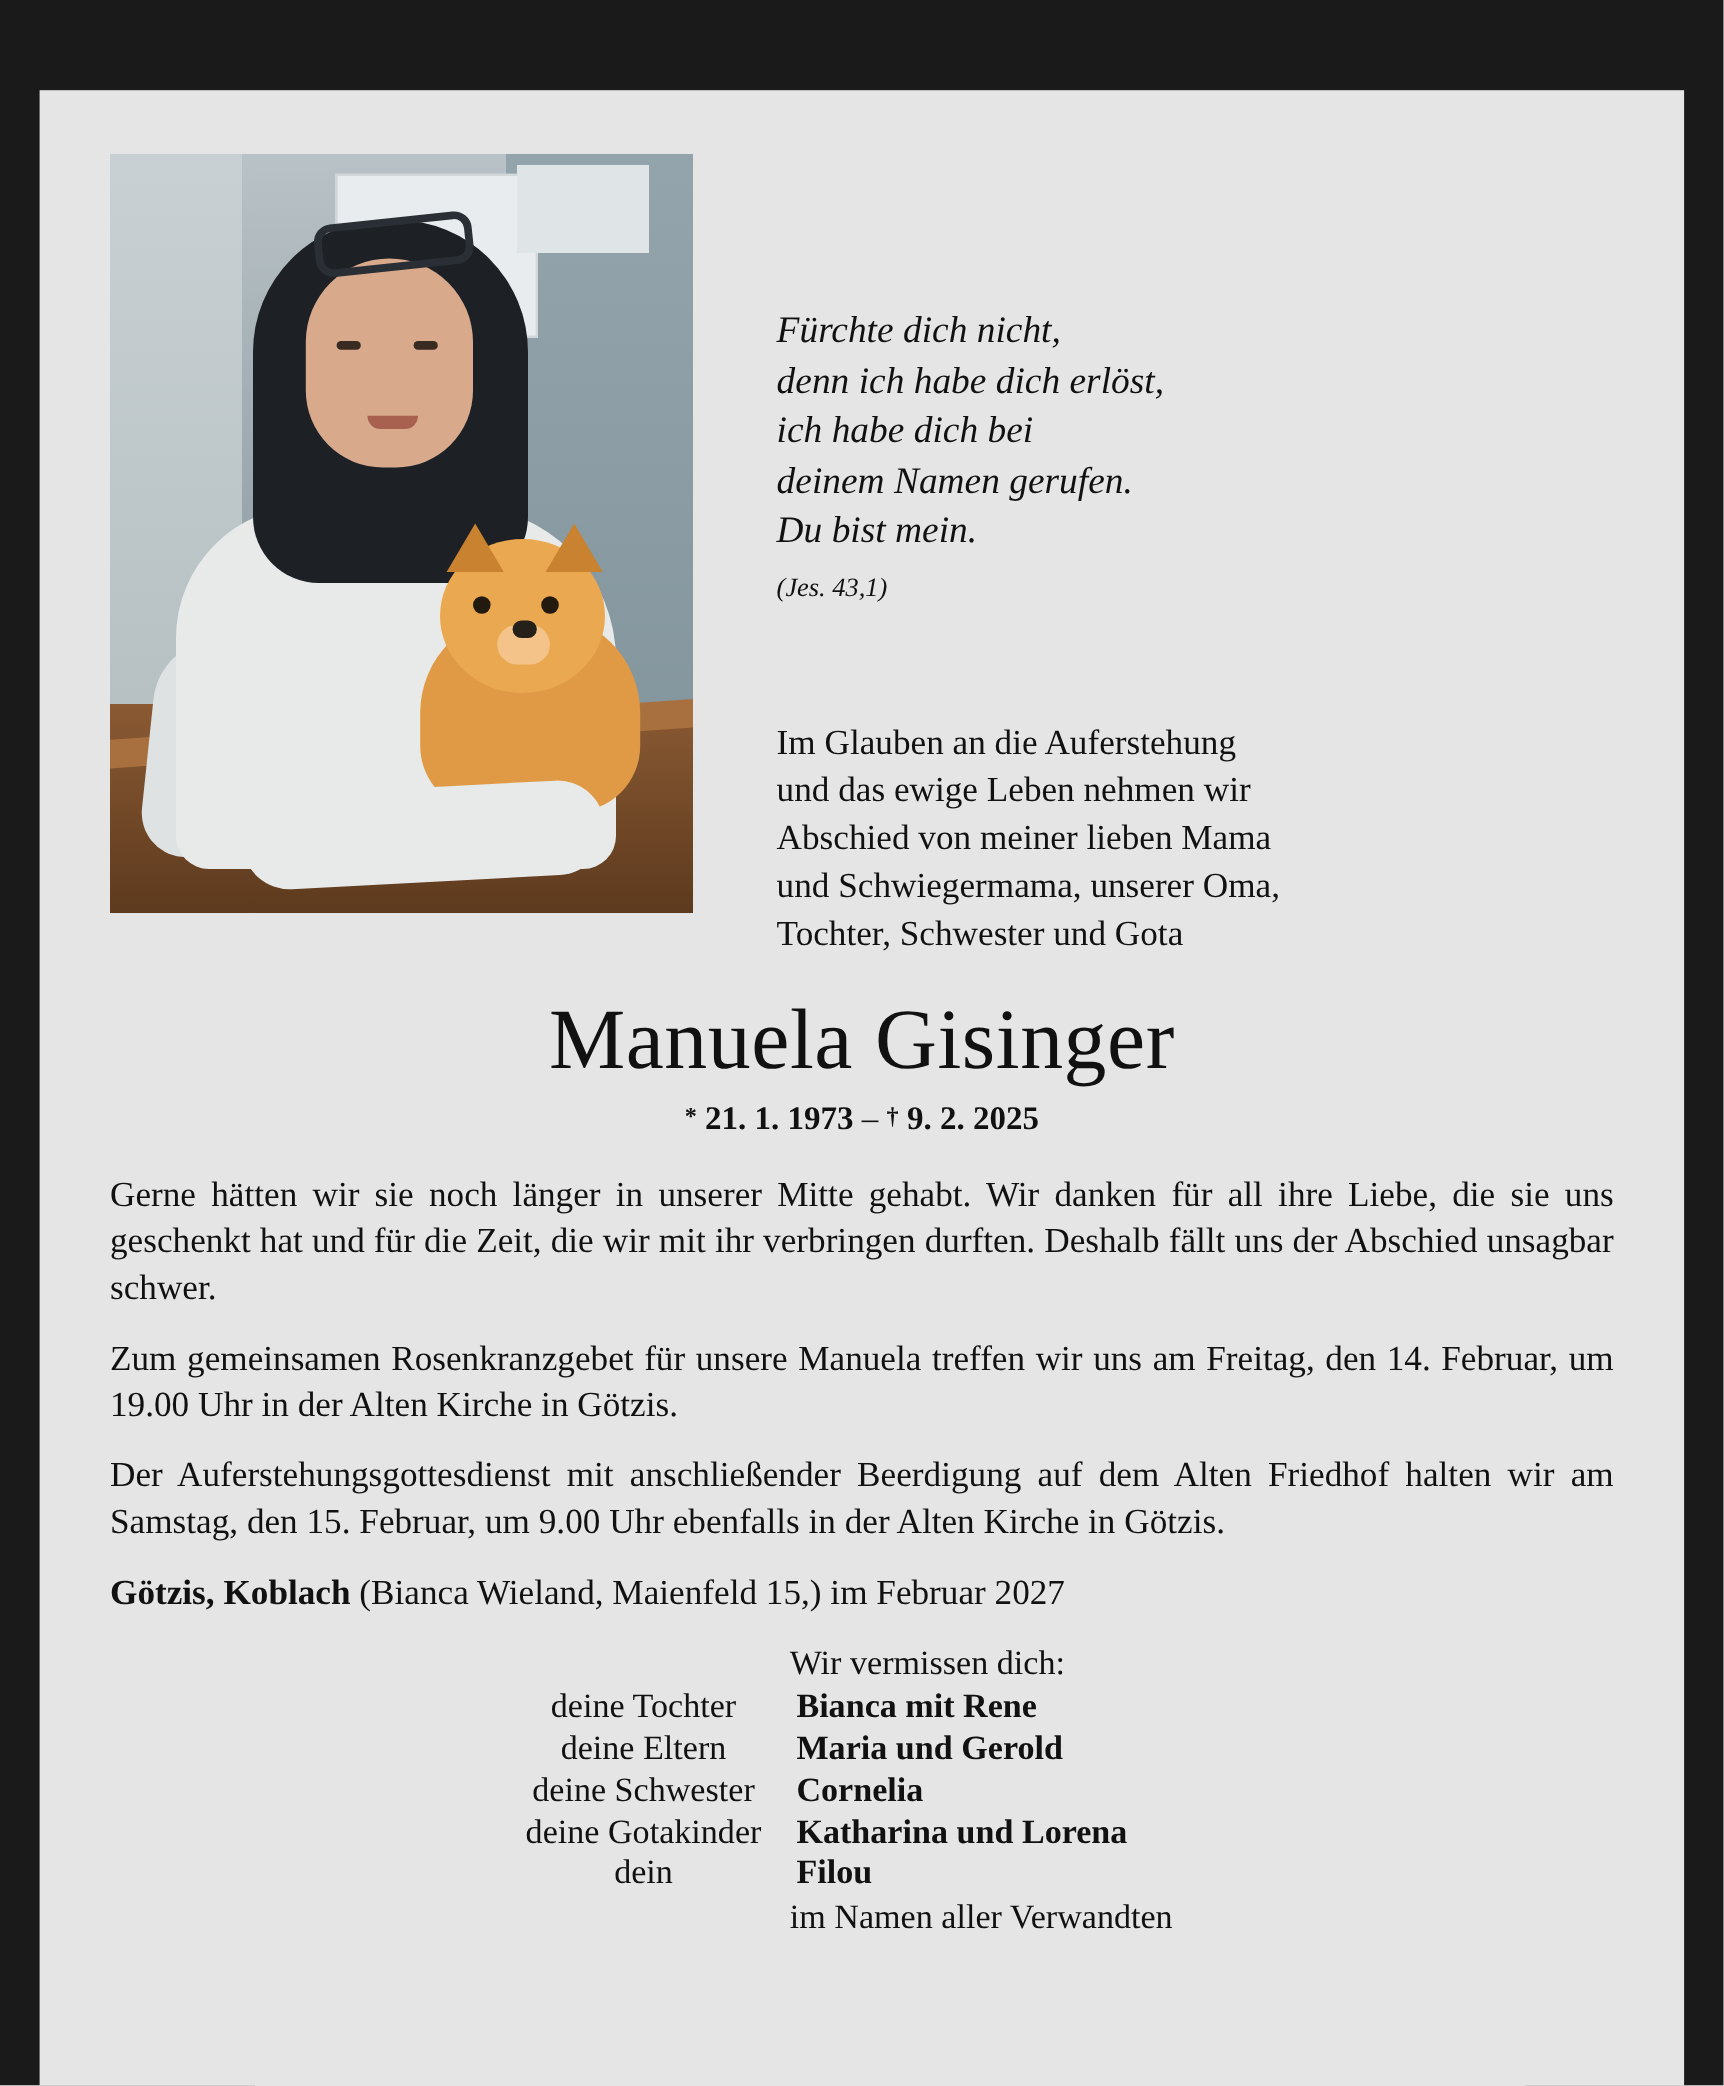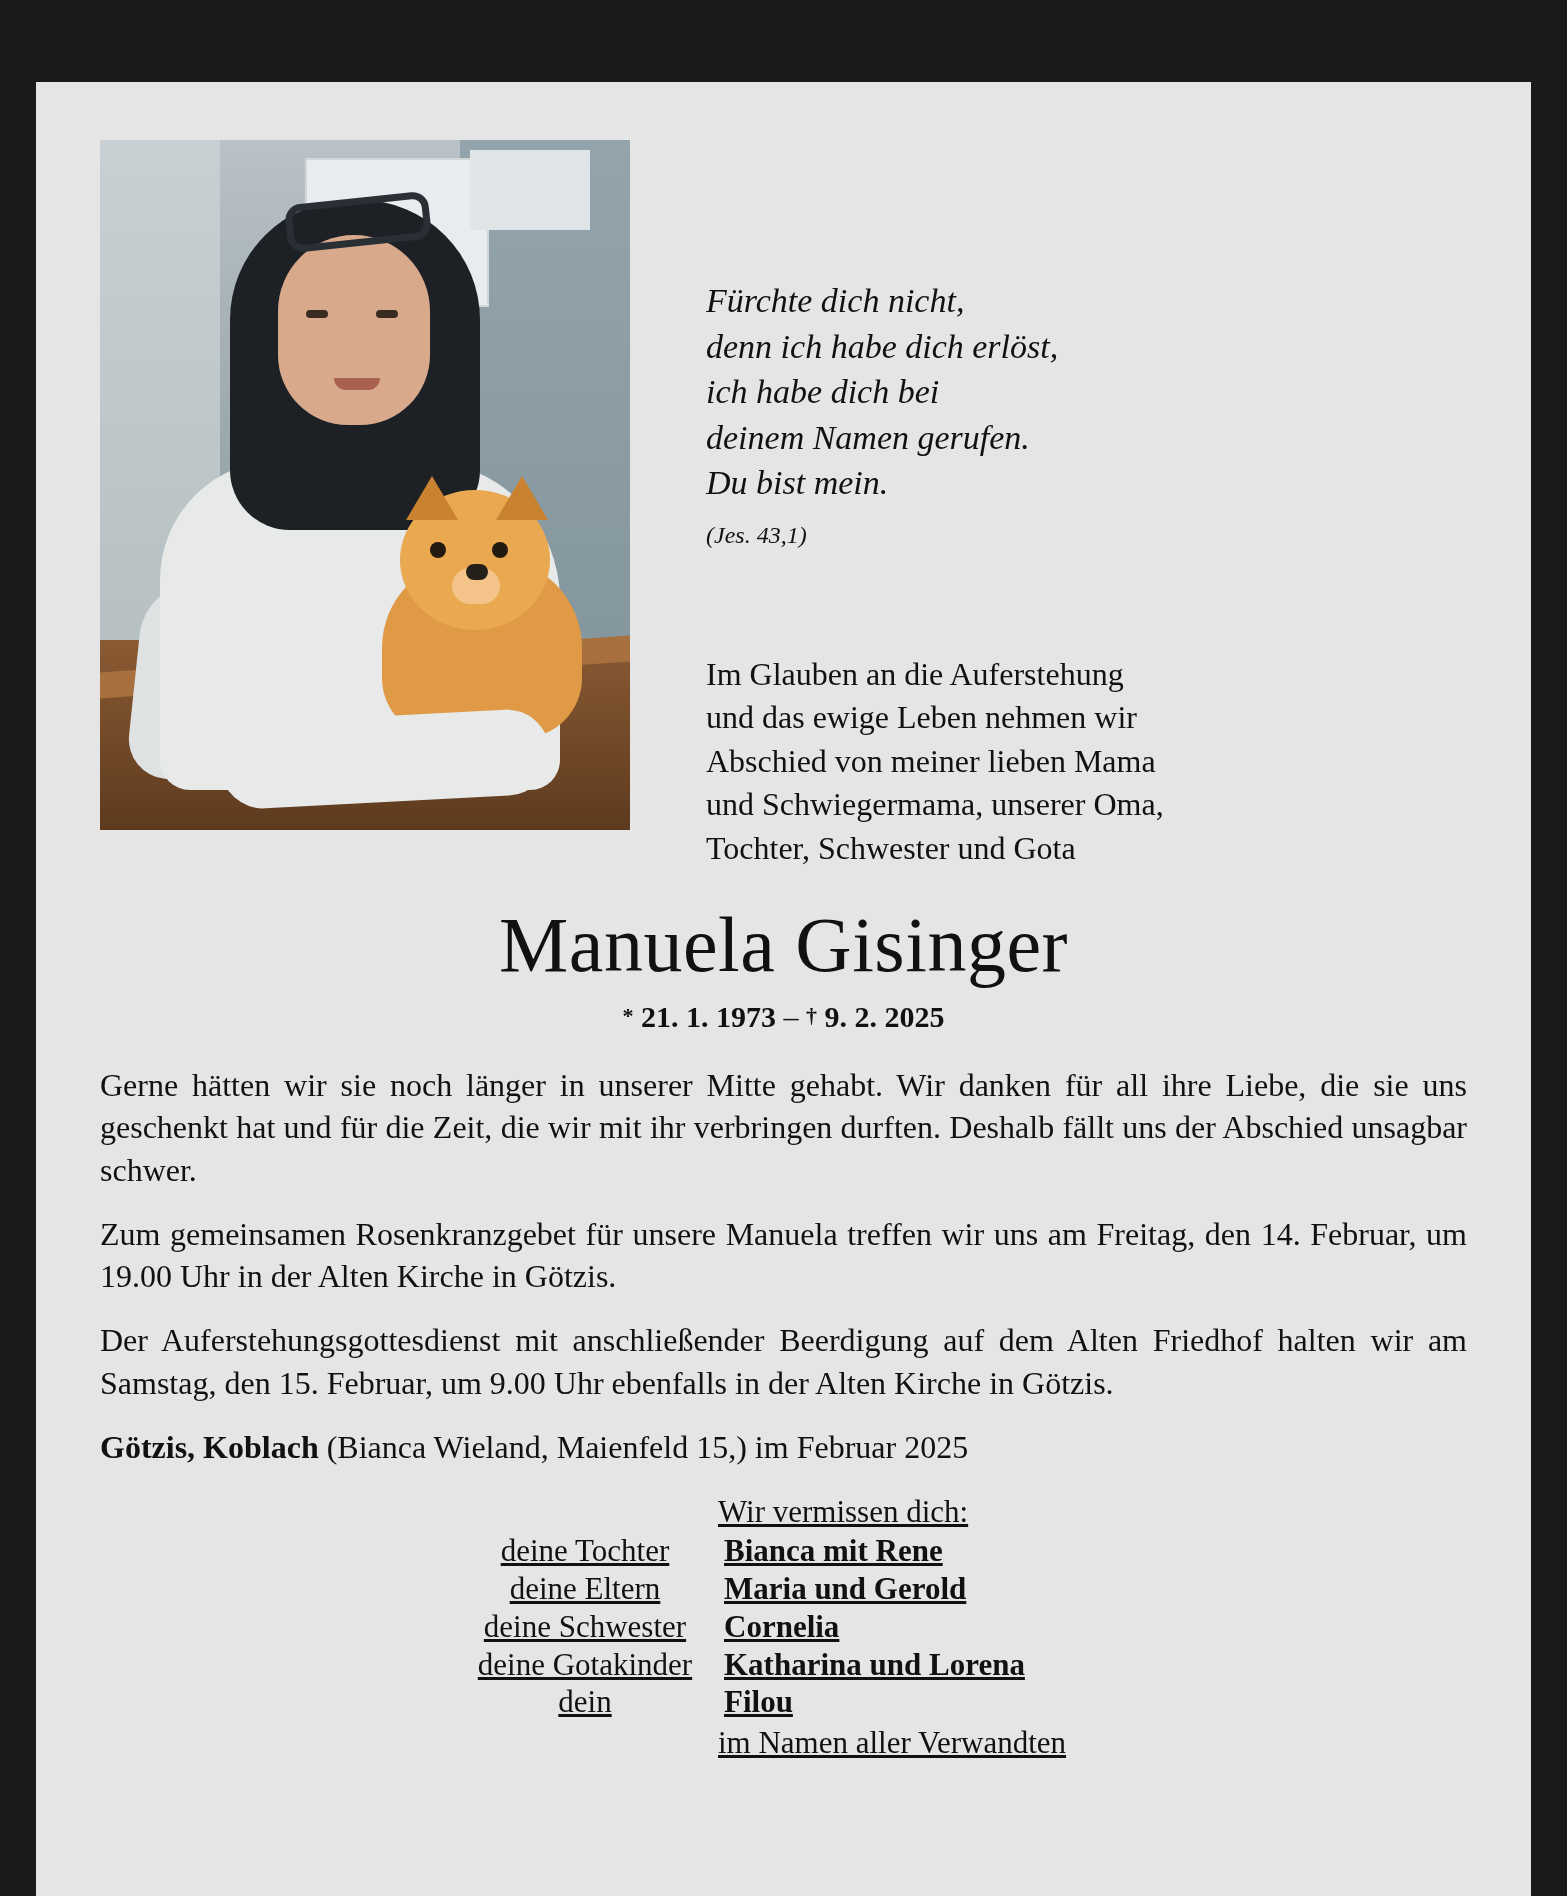--- a/index.html
+++ b/index.html
@@ -196,21 +196,20 @@
   .place-line {
     font-size: 31px;
     margin: 8px 0 0 0;
   }
   .place-line b { font-weight: bold; }
 
   
   .mourners {
     margin-top: 26px;
     padding-left: 360px;
-    text-decoration: underline;
   }
   .miss-head {
     font-size: 31px;
     margin-bottom: 2px;
     padding-left: 258px;
   }
   .m-row {
     display: flex;
     font-size: 31px;
     line-height: 1.22;
@@ -290,21 +289,21 @@
       <span>21. 1. 1973</span>
       <span class="dash">–</span>
       <span class="sym">†</span>
       <span>9. 2. 2025</span>
     </div>
 
     <div class="body-text">
       <p>Gerne hätten wir sie noch länger in unserer Mitte gehabt. Wir danken für all ihre Liebe, die sie uns geschenkt hat und für die Zeit, die wir mit ihr verbringen durften. Deshalb fällt uns der Abschied unsagbar schwer.</p>
       <p>Zum gemeinsamen Rosenkranzgebet für unsere Manuela treffen wir uns am Freitag, den 14. Februar, um 19.00 Uhr in der Alten Kirche in Götzis.</p>
       <p>Der Auferstehungsgottesdienst mit anschließender Beerdigung auf dem Alten Friedhof halten wir am Samstag, den 15. Februar, um 9.00 Uhr ebenfalls in der Alten Kirche in Götzis.</p>
-      <p class="place-line"><b>Götzis, Koblach</b><span> (Bianca Wieland, Maienfeld 15,) im Februar 2025</span></p>
+      <p class="place-line"><b>Götzis, Koblach</b><span> (Bianca Wieland, Maienfeld 15,) im Februar 2027</span></p>
     </div>
 
     <div class="mourners">
       <div class="miss-head">Wir vermissen dich:</div>
 
       <div class="m-row">
         <div class="m-rel">deine Tochter</div>
         <div class="m-names"><b>Bianca mit Rene</b></div>
       </div>
       <div class="m-row">

